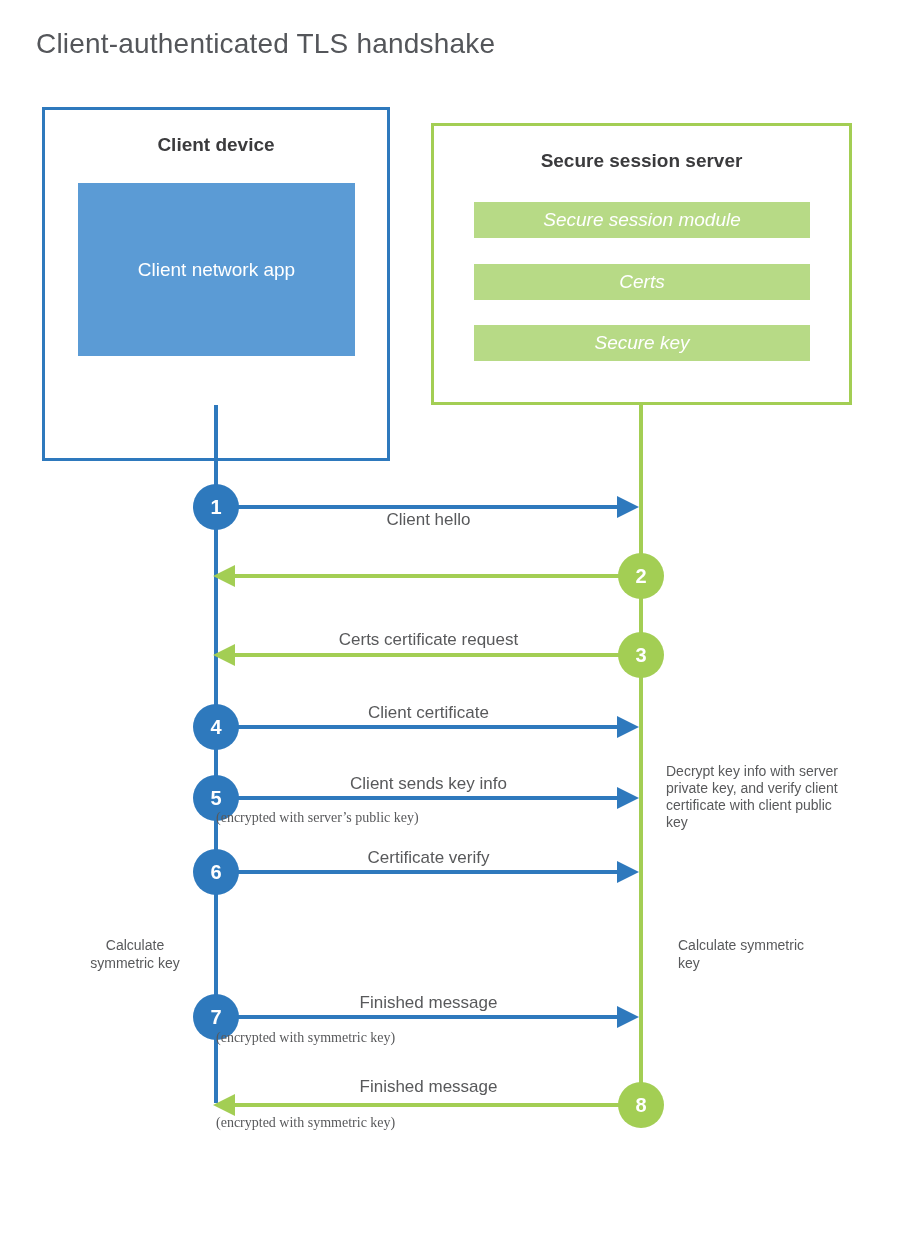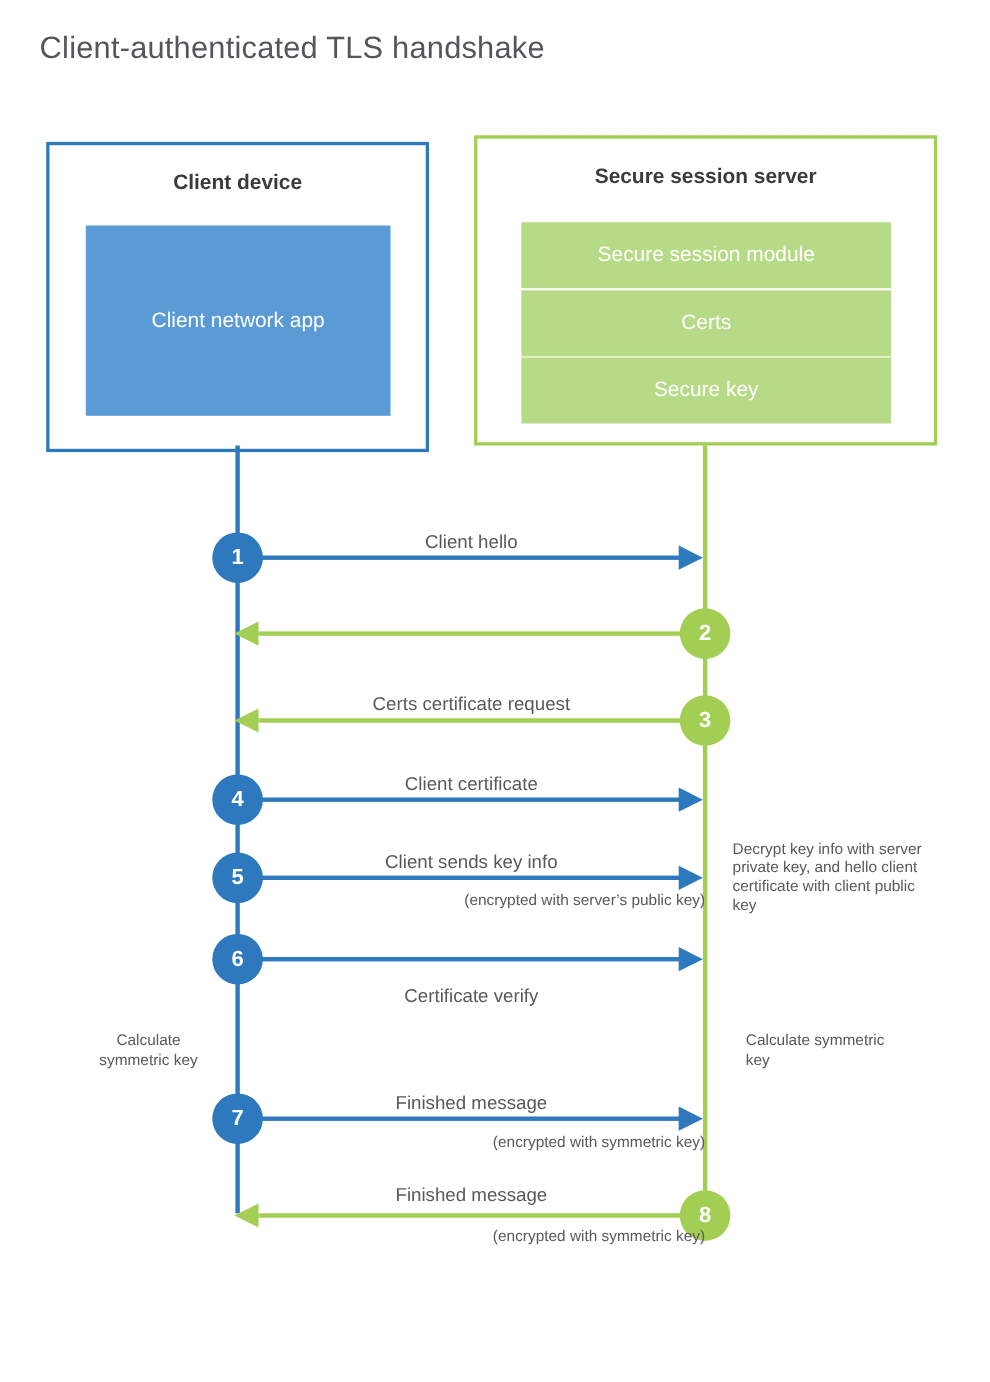--- a/index.html
+++ b/index.html
@@ -15,57 +15,57 @@
   .canvas{
     position:relative;width:900px;height:1256px;background:#ffffff;overflow:hidden;
     font-family:"Liberation Sans", sans-serif;
   }
   .abs{position:absolute;}
   .page-title{
     left:36px;top:28px;font-size:28px;font-weight:300;color:var(--title_gray);
     letter-spacing:.2px;
   }
   .entity-box{box-sizing:border-box;background:#fff;}
-  .client-box{left:42px;top:129px;width:348px;height:282px;border:3px solid var(--blue);}
+  .client-box{left:42px;top:107px;width:348px;height:354px;border:3px solid var(--blue);}
   .server-box{left:431px;top:123px;width:421px;height:282px;border:3px solid var(--green);}
   .entity-title{
     position:absolute;left:0;top:24px;width:100%;text-align:center;
     font-size:19px;font-weight:700;color:var(--heading_dark);
   }
   .client-app{
     position:absolute;left:33px;top:73px;width:277px;height:173px;background:var(--blue_fill);
     display:flex;align-items:center;justify-content:center;text-align:center;
     color:#ffffff;font-size:19px;line-height:26px;
   }
   .client-app span{max-width:170px;display:inline-block;}
   .server-bar{
-    position:absolute;left:40px;width:336px;height:60px;background:var(--green_fill);
+    position:absolute;left:40px;width:336px;height:36px;background:var(--green_fill);
     display:flex;align-items:center;justify-content:center;
-    color:#ffffff;font-size:19px;
+    color:#ffffff;font-size:19px;font-style:italic;
   }
   .lifeline{width:4px;}
   .lifeline.blue{background:var(--blue);}
   .lifeline.green{background:var(--green);}
   .arrow-line{height:4px;}
   .arrow-line.blue{background:var(--blue);}
   .arrow-line.green{background:var(--green);}
   .arrow-head{width:0;height:0;border-top:11px solid transparent;border-bottom:11px solid transparent;}
   .arrow-head.right{border-left:22px solid var(--blue);}
   .arrow-head.left{border-right:22px solid var(--green);}
   .badge{
     width:46px;height:46px;border-radius:50%;display:flex;align-items:center;justify-content:center;
     color:#ffffff;font-size:20px;font-weight:700;
   }
   .badge.blue{background:var(--blue);}
   .badge.green{background:var(--green);}
   .msg-label{
     left:216px;width:425px;text-align:center;font-size:17px;color:var(--label_gray);
   }
   .msg-sub{
-    left:216px;width:425px;text-align:right;font-size:14px;color:var(--label_gray);
+    left:216px;width:425px;text-align:left;font-size:14px;color:var(--label_gray);font-family:Liberation Serif, serif;
   }
   .side-note{font-size:14px;color:var(--label_gray);line-height:18px;}
   .calc-left{left:76px;top:936px;width:118px;text-align:center;}
   .calc-right{left:678px;top:936px;width:140px;text-align:left;}
   .decrypt-note{left:666px;top:763px;width:172px;text-align:left;line-height:17px;}
 </style>
 </head>
 <body>
 
 <div class="canvas">
@@ -88,21 +88,21 @@
       <span>Certs</span>
     </div>
     <div class="server-bar" style="top:199px;">
       <span>Secure key</span>
     </div>
   </div>
 
   <div class="abs lifeline blue" style="left:214px;top:405px;height:698px;"></div>
   <div class="abs lifeline green" style="left:639px;top:405px;height:700px;"></div>
 
-  <div class="abs msg-label" style="top:483px;text-align:center;">Client hello</div>
+  <div class="abs msg-label" style="top:510px;text-align:center;">Client hello</div>
   <div class="abs arrow-line blue" style="left:216px;top:505px;width:403px;"></div>
   <div class="abs arrow-head right" style="left:617px;top:496px;"></div>
   <div class="abs badge blue" style="left:193px;top:484px;">
     <span>1</span>
   </div>
 
   <div class="abs arrow-line green" style="left:235px;top:574px;width:406px;"></div>
   <div class="abs arrow-head left" style="left:213px;top:565px;"></div>
   <div class="abs badge green" style="left:618px;top:553px;">
     <span>2</span>
@@ -123,28 +123,28 @@
   </div>
 
   <div class="abs msg-label" style="top:774px;">Client sends key info</div>
   <div class="abs arrow-line blue" style="left:216px;top:796px;width:403px;"></div>
   <div class="abs arrow-head right" style="left:617px;top:787px;"></div>
   <div class="abs badge blue" style="left:193px;top:775px;">
     <span>5</span>
   </div>
   <div class="abs msg-sub" style="top:810px;">(encrypted with server’s public key)</div>
 
-  <div class="abs msg-label" style="top:896px;">Certificate verify</div>
+  <div class="abs msg-label" style="top:848px;">Certificate verify</div>
   <div class="abs arrow-line blue" style="left:216px;top:870px;width:403px;"></div>
   <div class="abs arrow-head right" style="left:617px;top:861px;"></div>
   <div class="abs badge blue" style="left:193px;top:849px;">
     <span>6</span>
   </div>
 
-  <div class="abs side-note decrypt-note">Decrypt key info with server private key, and hello client certificate with client public key</div>
+  <div class="abs side-note decrypt-note">Decrypt key info with server private key, and verify client certificate with client public key</div>
   <div class="abs side-note calc-left">Calculate symmetric key</div>
   <div class="abs side-note calc-right">Calculate symmetric key</div>
 
   <div class="abs msg-label" style="top:993px;">Finished message</div>
   <div class="abs arrow-line blue" style="left:216px;top:1015px;width:403px;"></div>
   <div class="abs arrow-head right" style="left:617px;top:1006px;"></div>
   <div class="abs badge blue" style="left:193px;top:994px;">
     <span>7</span>
   </div>
   <div class="abs msg-sub" style="top:1030px;">(encrypted with symmetric key)</div>

